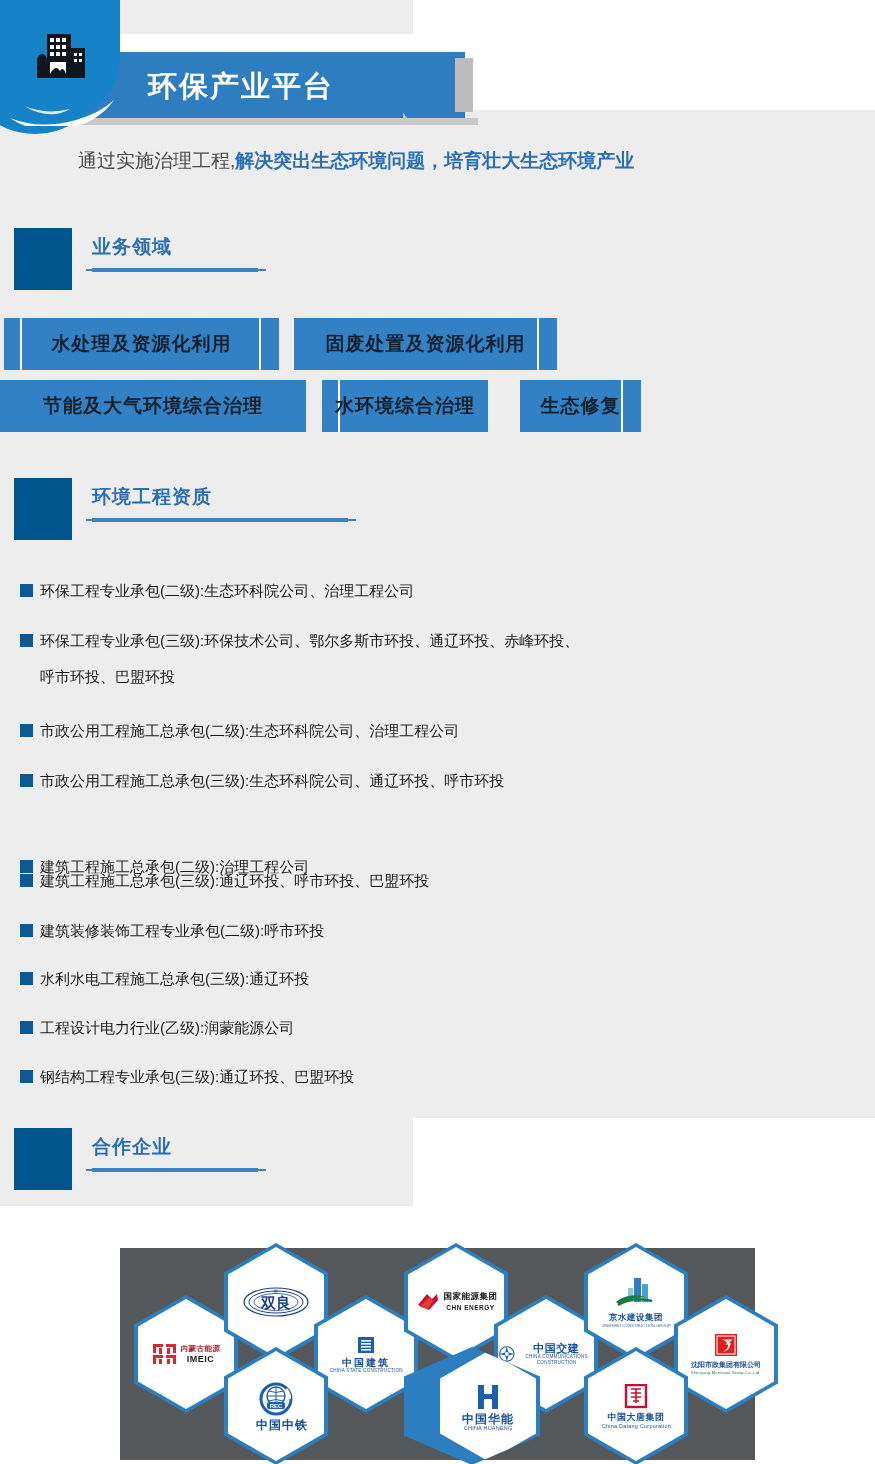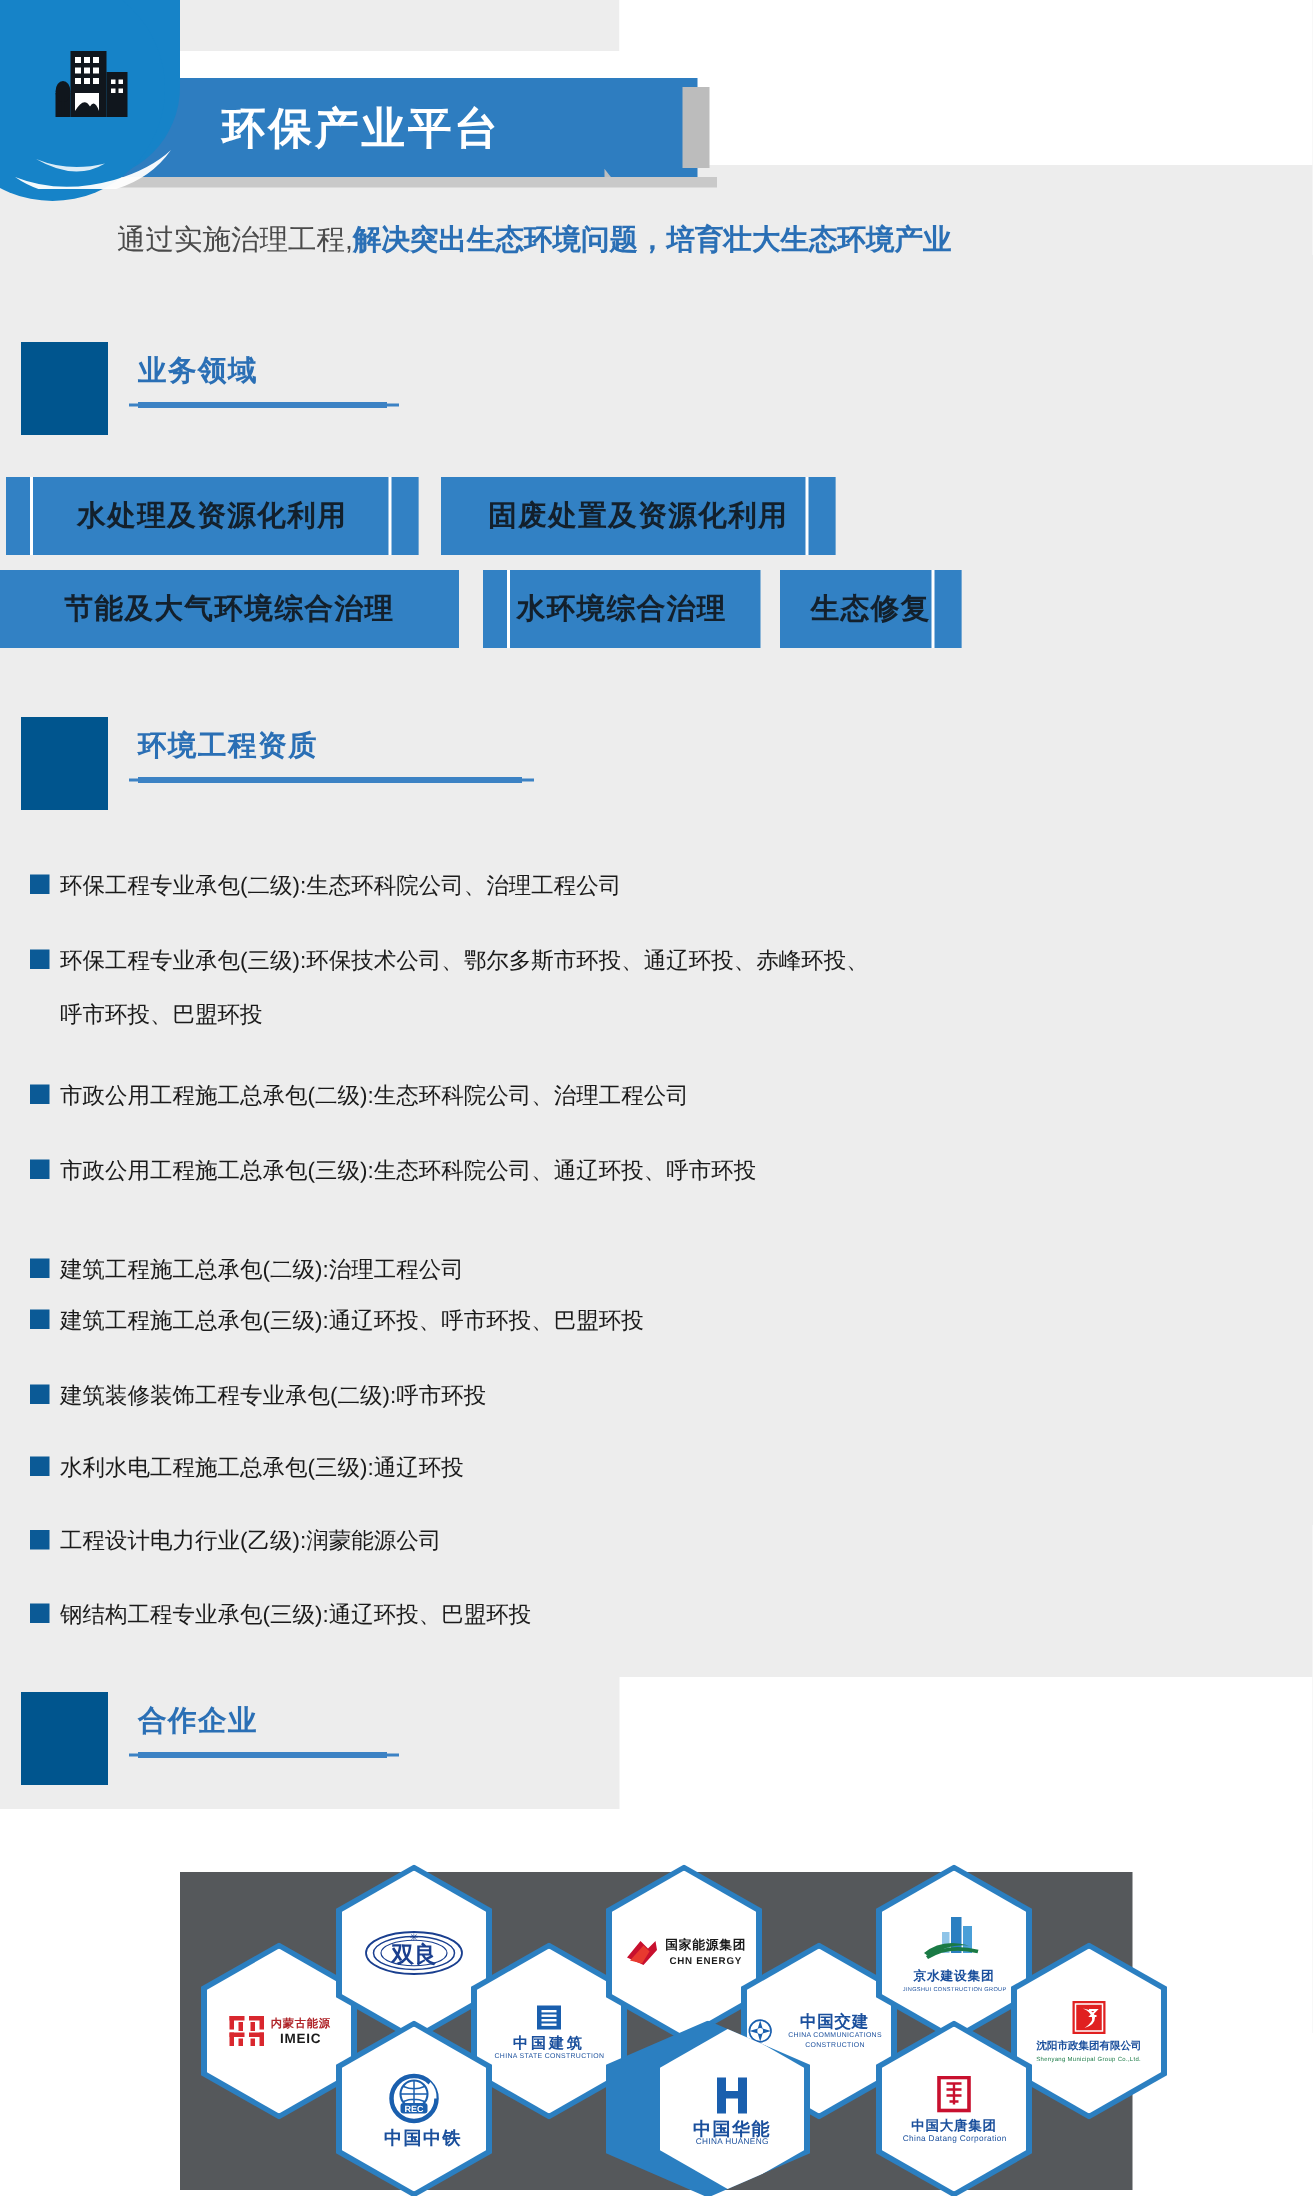--- a/index.html
+++ b/index.html
@@ -177,21 +177,21 @@
 <div class="tag tag-ribbon-l tag-ribbon-r" style="left:4px;top:318px;width:275px;height:52px;">
   <span class="lbl">水处理及资源化利用</span>
 </div>
 <div class="tag tag-ribbon-r" style="left:294px;top:318px;width:263px;height:52px;">
   <span class="lbl">固废处置及资源化利用</span>
 </div>
 
 <div class="tag" style="left:0px;top:380px;width:306px;height:52px;">
   <span class="lbl">节能及大气环境综合治理</span>
 </div>
-<div class="tag tag-ribbon-l" style="left:322px;top:380px;width:185px;height:52px;">
+<div class="tag tag-ribbon-l" style="left:322px;top:380px;width:166px;height:52px;">
   <span class="lbl">水环境综合治理</span>
 </div>
 <div class="tag tag-ribbon-r" style="left:520px;top:380px;width:121px;height:52px;">
   <span class="lbl">生态修复</span>
 </div>
 
 <div class="sec" style="left:14px;top:478px;width:400px;height:62px;">
   <div class="sec-sq"></div>
   <div class="sec-label">环境工程资质</div>
   <div class="sec-rule" style="width:256px;"></div>
@@ -203,21 +203,21 @@
 <div class="qual-item" style="top:630px;">
   <span class="bullet"></span><span>环保工程专业承包(三级):环保技术公司、鄂尔多斯市环投、通辽环投、赤峰环投、</span>
   <span class="l2">呼市环投、巴盟环投</span>
 </div>
 <div class="qual-item" style="top:720px;">
   <span class="bullet"></span><span>市政公用工程施工总承包(二级):生态环科院公司、治理工程公司</span>
 </div>
 <div class="qual-item" style="top:770px;">
   <span class="bullet"></span><span>市政公用工程施工总承包(三级):生态环科院公司、通辽环投、呼市环投</span>
 </div>
-<div class="qual-item" style="top:836px;text-align:right;">
+<div class="qual-item" style="top:856px;text-align:right;">
   <span class="bullet"></span><span>建筑工程施工总承包(二级):治理工程公司</span>
 </div>
 <div class="qual-item" style="top:870px;">
   <span class="bullet"></span><span>建筑工程施工总承包(三级):通辽环投、呼市环投、巴盟环投</span>
 </div>
 <div class="qual-item" style="top:920px;">
   <span class="bullet"></span><span>建筑装修装饰工程专业承包(二级):呼市环投</span>
 </div>
 <div class="qual-item" style="top:968px;">
   <span class="bullet"></span><span>水利水电工程施工总承包(三级):通辽环投</span>

